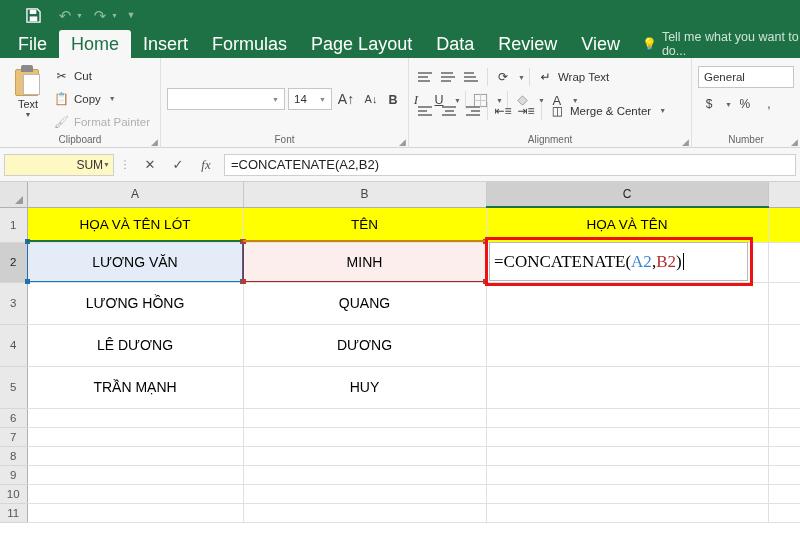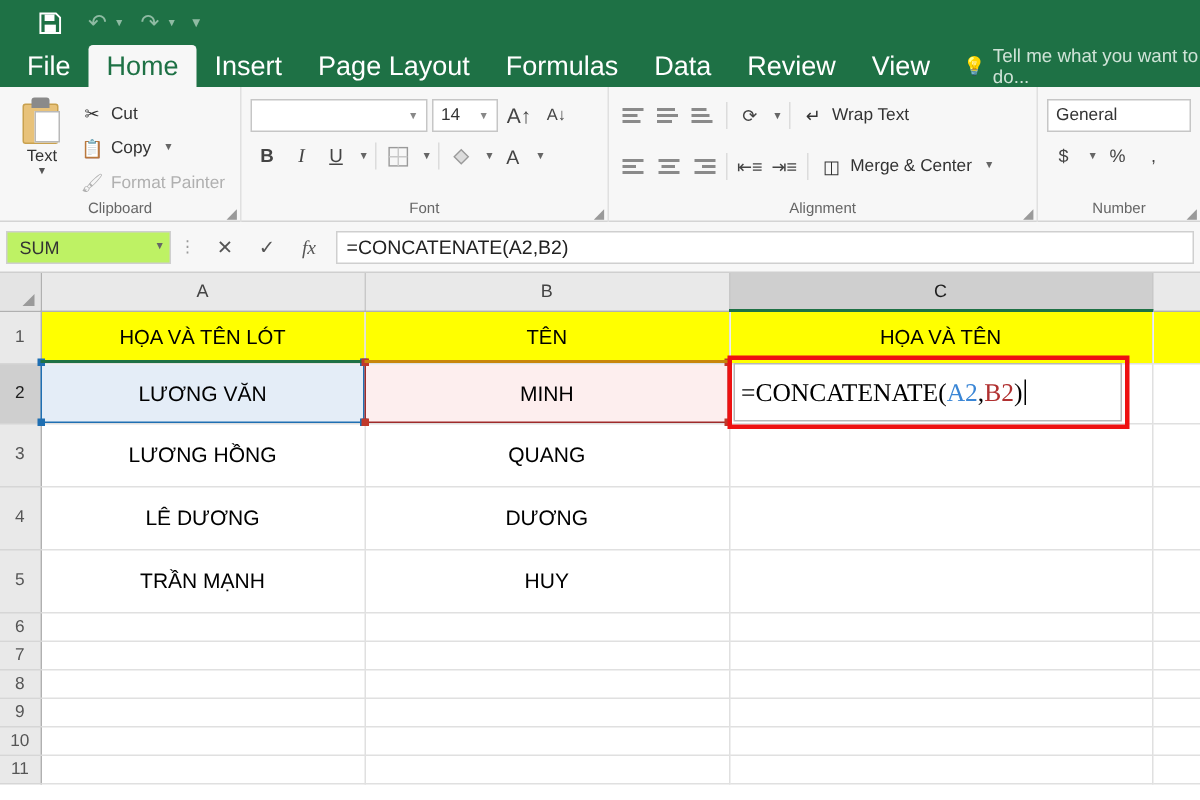--- a/index.html
+++ b/index.html
@@ -122,22 +122,22 @@
   
   .num-combo { width: 96px; height: 22px; }
   .num-row2 { display: flex; align-items: center; gap: 2px; padding-top: 5px; color: #777; font-size: 12px; }
 
   
   .fxbar {
     height: 34px; background: #f7f7f7; display: flex; align-items: center;
     border-bottom: 1px solid #cfcfcf; padding: 0 4px; gap: 4px;
   }
   .namebox {
-    width: 110px; height: 22px; background: #bef264; border: 1px solid #cfcfcf;
-    display: flex; align-items: center; font-size: 12px; color: #333; padding: 0 3px 0 8px;
+    width: 110px; height: 22px; background: #fef9c3; border: 1px solid #cfcfcf;
+    display: flex; align-items: center; font-size: 12px; color: #333; padding: 0 3px 0 8px; text-align: right;
   }
   .namebox .nb-text { flex: 1; }
   .namebox .nb-arrow { font-size: 7px; color: #666; }
   .grip { width: 14px; text-align: center; color: #9a9a9a; font-size: 11px; letter-spacing: 0; }
   .fx-btns { display: flex; align-items: center; gap: 0px; }
   .fx-btn { width: 28px; height: 22px; display: flex; align-items: center; justify-content: center; font-size: 13px; color: #555; }
   .fx-btn.fxi { font-family: "Liberation Serif", serif; font-style: italic; font-size: 13px; }
   .fxinput {
     flex: 1; height: 22px; background: #fff; border: 1px solid #cfcfcf;
     display: flex; align-items: center; font-size: 13px; color: #222; padding-left: 6px;
@@ -232,22 +232,22 @@
     <div class="caret">▼</div>
     <div class="qat-btn dim">↷</div>
     <div class="caret">▼</div>
     <div class="qat-btn dim tiny">▼</div>
   </div>
 
   <div class="tabstrip">
     <div class="tab">File</div>
     <div class="tab active">Home</div>
     <div class="tab">Insert</div>
+    <div class="tab">Formulas</div>
     <div class="tab">Page Layout</div>
-    <div class="tab">Formulas</div>
     <div class="tab">Data</div>
     <div class="tab">Review</div>
     <div class="tab">View</div>
     <div class="tellme">
       <span class="bulb">💡</span>
       <span>Tell me what you want to do...</span>
     </div>
   </div>
 
   <div class="ribbon">
@@ -277,21 +277,21 @@
             <span class="cmd-ico">🖌</span>
             <span>Format Painter</span>
           </div>
         </div>
       </div>
       <div class="grp-label">Clipboard</div>
       <span class="dialog-launcher">◢</span>
     </div>
 
     <div class="grp" style="width:248px">
-      <div class="grp-body" style="flex-direction:column">
+      <div class="grp-body" style="flex-direction:row">
         <div class="font-row1">
           <div class="combo fontname">
             <span class="cb-text"></span>
             <span class="cb-arrow">▼</span>
           </div>
           <div class="combo fontsize">
             <span class="cb-text">14</span>
             <span class="cb-arrow">▼</span>
           </div>
           <div class="btn aa-big">A↑</div>

